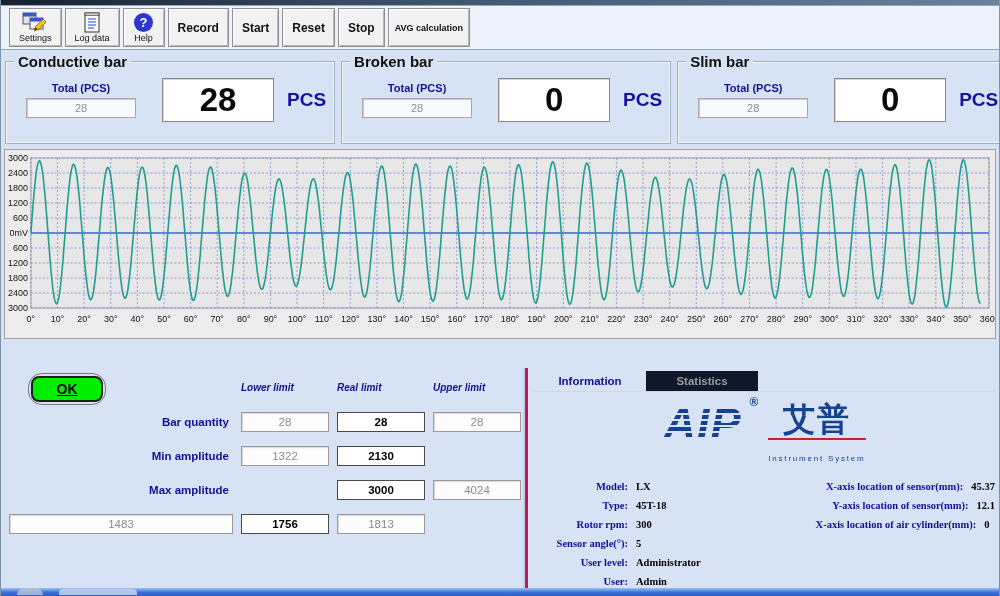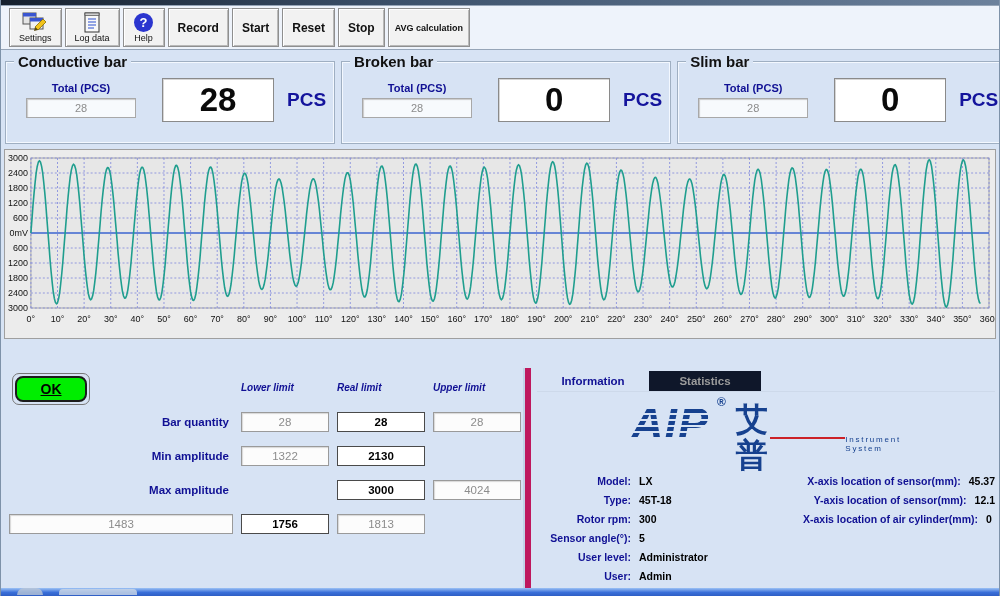--- a/index.html
+++ b/index.html
@@ -42,47 +42,47 @@
                  font-size:33px; font-weight:bold; color:#0a0a0a; }
   .unit-label { margin-left:13px; font-size:19px; font-weight:bold; color:#14149c; }
 
   
   .chart-panel { margin:5px 3px 0 3px; height:190px; background:#ececec; border:1px solid #9f9f9f; }
   .chart-panel svg { width:100%; height:100%; display:block; }
 
   
   .bottom-row { display:flex; position:absolute; top:368px; bottom:8px; left:0; right:0; }
   .bottom-left { width:524px; position:relative; }
-  .ok-ring { position:absolute; left:11px; top:5px; border:1px solid #777; border-radius:7px; padding:2px;text-decoration:underline; }
+  .ok-ring { position:absolute; left:27px; top:5px; border:1px solid #777; border-radius:14px; padding:2px;text-decoration:underline; }
   .ok-btn { width:72px; height:26px; background:#00ee00; border:2px solid #1c1c1c; border-radius:8px;
             display:flex; align-items:center; justify-content:center; font-size:14px; font-weight:bold; color:#000; }
   .results-table { display:grid; grid-template-columns:224px 88px 88px 88px; column-gap:8px; row-gap:14px;
                    margin:14px 0 0 8px; }
   .rt-header { font-size:10px; font-weight:bold; color:#101094; text-align:left; align-self:end; height:16px;font-style:italic; }
   .rt-label { font-size:11.5px; font-weight:bold; color:#101094; text-align:right; padding-right:4px; line-height:20px; }
   .val-box { height:20px; line-height:18px; text-align:center; font-size:11.5px; }
   .val-box.limit { background:#fcfcfc; border:1px solid #9a9a9a; box-shadow:inset 1px 1px 1px #d8d8d8; color:#8c8c8c; }
   .val-box.real { background:#ffffff; border:1px solid #4a4a4a; color:#000; font-weight:bold; }
 
-  .info-panel { flex:1; border-left:6px solid #be185d; box-shadow:-2px 0 0 #c3d2e6; padding:3px 4px 0 4px; overflow:hidden; }
+  .info-panel { flex:1; border-left:3px solid #be185d; box-shadow:-2px 0 0 #c3d2e6; padding:3px 4px 0 4px; overflow:hidden; }
   .tabs { display:flex; margin-left:2px; border-bottom:1px solid #cdd9ea; }
   .tab { width:112px; height:20px; line-height:20px; text-align:center; font-size:11.5px; font-weight:bold; }
   .tab.active { color:#101094; }
   .tab.inactive { background:#0f172a; color:#9b9b9b; }
   .logo-row { display:flex; justify-content:center; align-items:flex-start; gap:10px; margin-top:5px; height:62px; }
   .aip-word { font-style:italic; font-weight:900; font-size:45px; line-height:54px; letter-spacing:1px;
               color:#16418f; position:relative; padding:0 2px; }
   .aip-word::after { content:""; position:absolute; inset:0;
               background:repeating-linear-gradient(180deg, transparent 0 4px, #d7e3f4 4px 6px); }
   .reg-mark { font-size:12px; font-weight:bold; color:#16418f; margin:-2px 0 0 -4px; }
-  .cn-stack { display:flex; flex-direction:row; align-items:center; margin-top:4px; }
+  .cn-stack { display:flex; flex-direction:column; align-items:center; margin-top:4px; }
   .cn-chars { font-weight:900; font-size:32px; line-height:36px; color:#16418f; letter-spacing:2px; }
   .red-line { width:100%; height:2px; background:#cc2127; margin-top:1px; }
   .logo-sub { font-size:8px; letter-spacing:1.8px; color:#16418f; margin-top:14px; }
-  .info-cols { display:flex; margin-top:15px; }
+  .info-cols { display:flex; margin-top:21px;font-family:Liberation Serif, serif; }
   .col-left { width:45%; } .col-right { width:55%; }
   .frow { display:flex; margin-bottom:5px; font-size:10.5px; font-weight:bold; line-height:14px; }
   .flabel { color:#101094; text-align:right; }
   .col-left .flabel { width:96px; } .col-right .flabel { width:236px; }
   .fvalue { color:#000; margin-left:8px; }
   .sys-row { margin:3px 0 0 64px; font-size:10px; line-height:13px; }
   .sys-label { color:#101094; font-weight:bold; }
   .sys-value { color:#2a46c8; margin-left:8px; }
 </style>
 </head>

